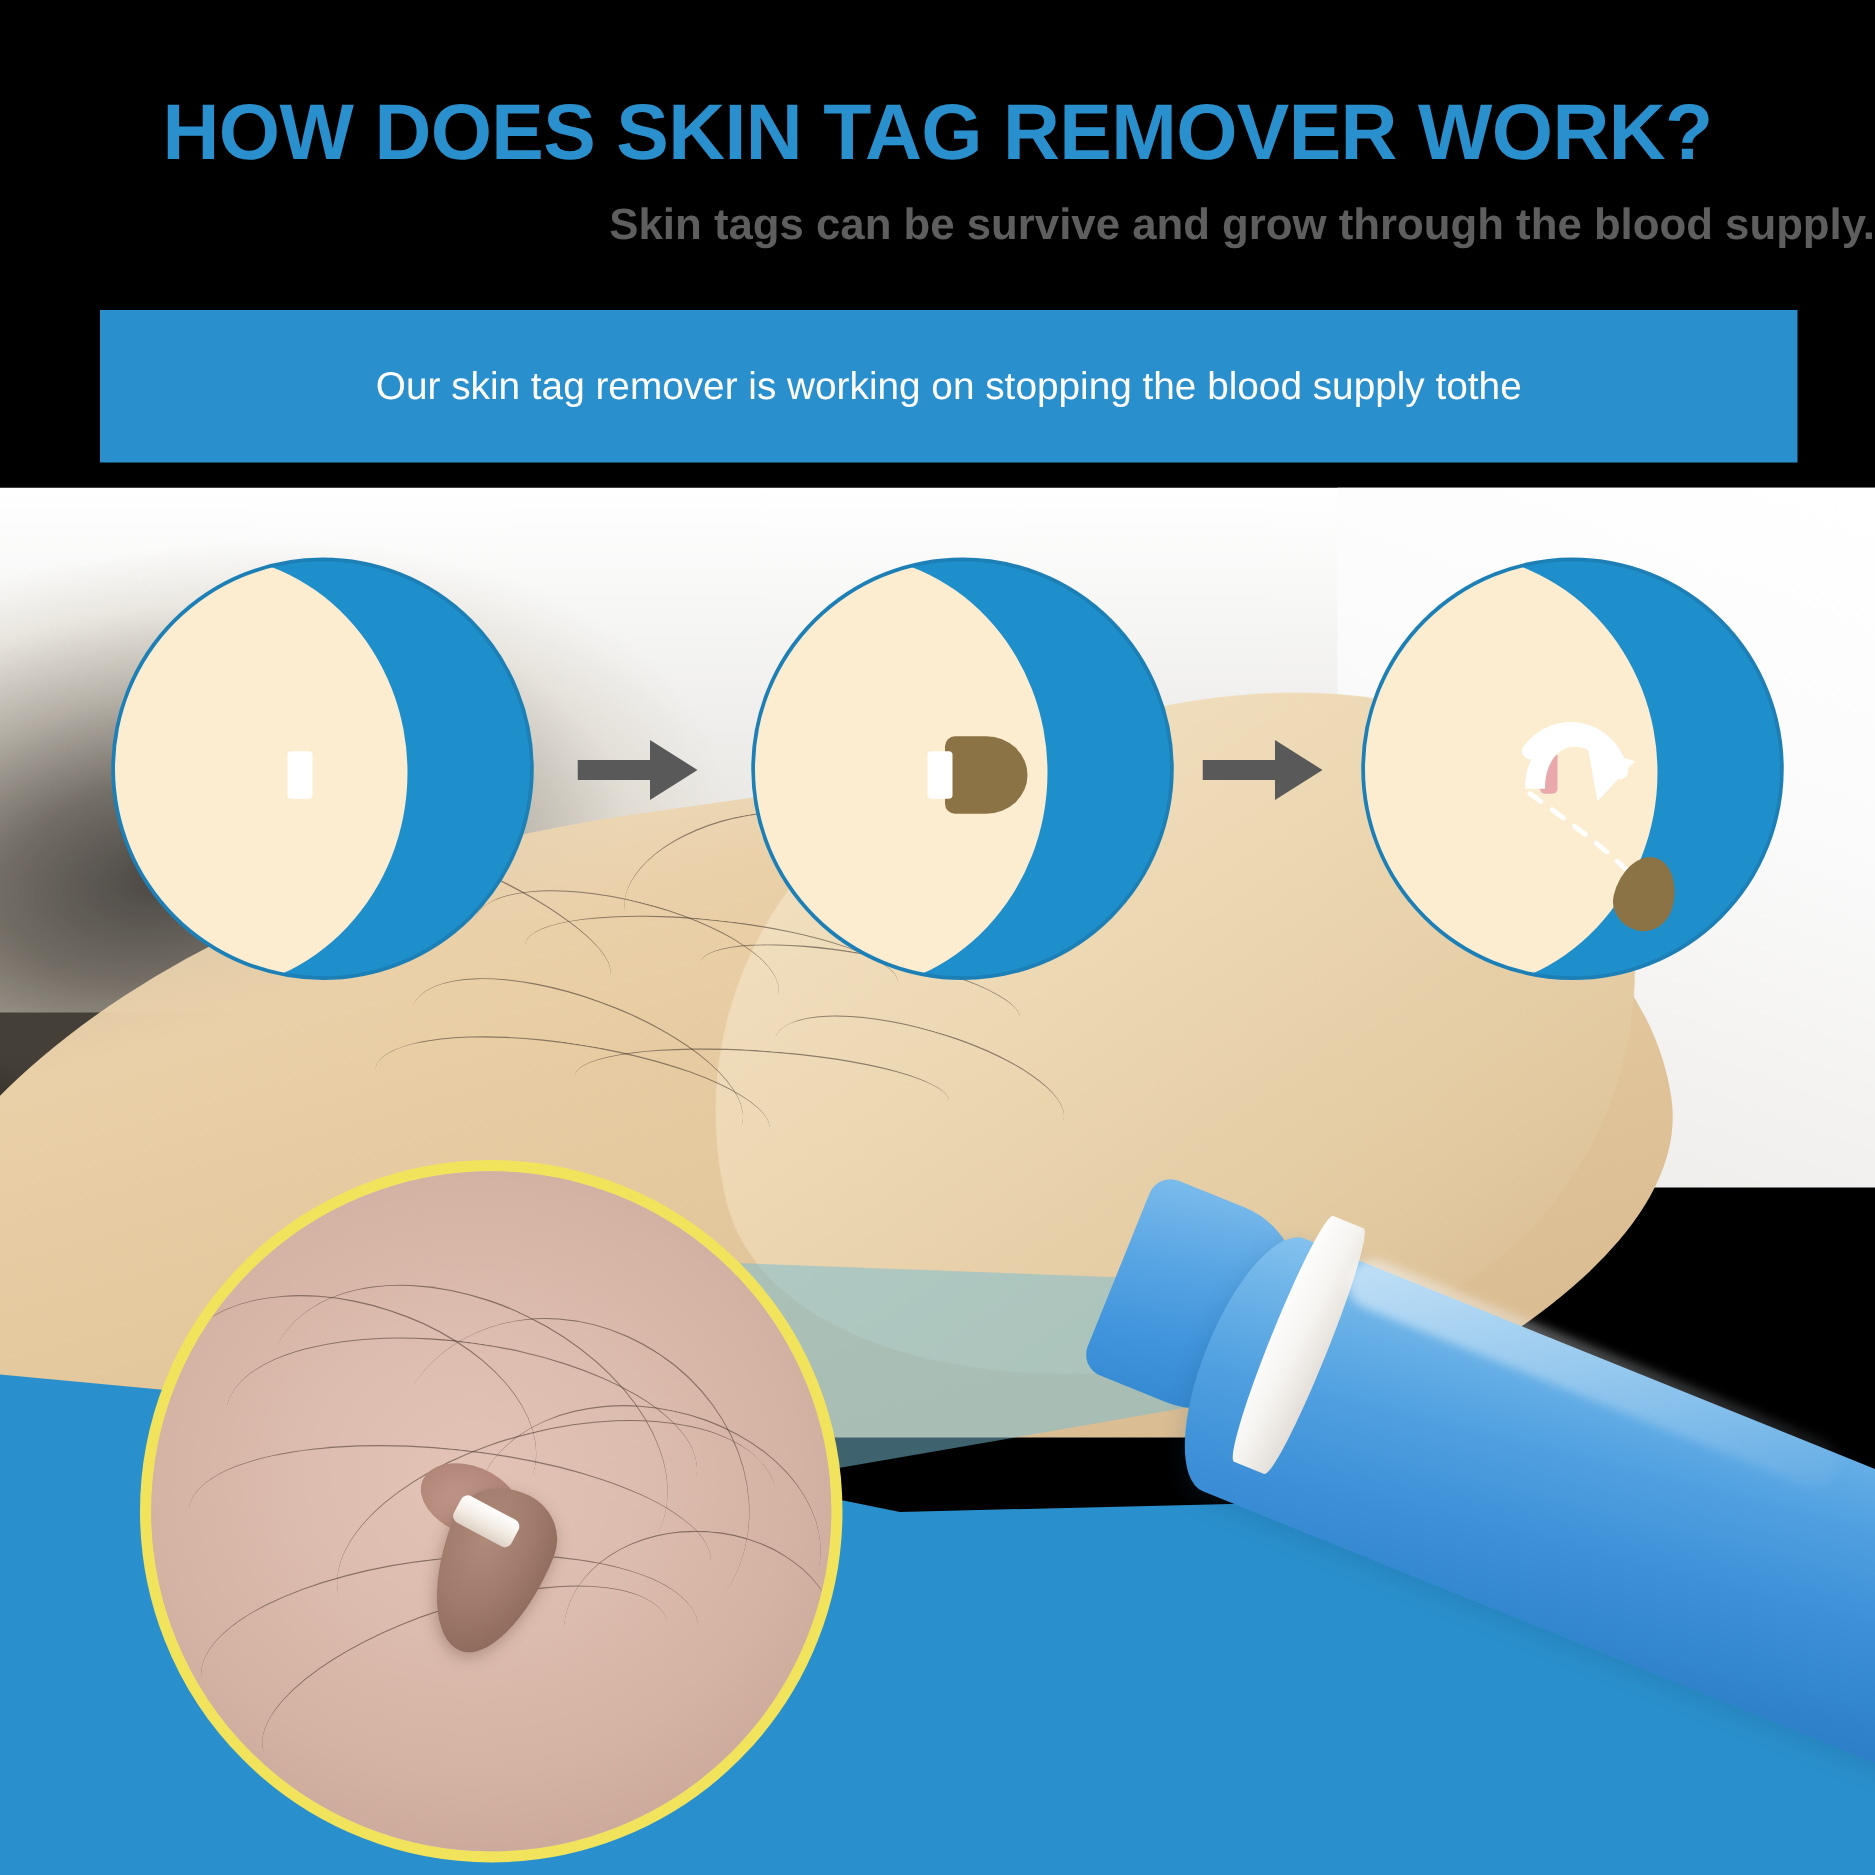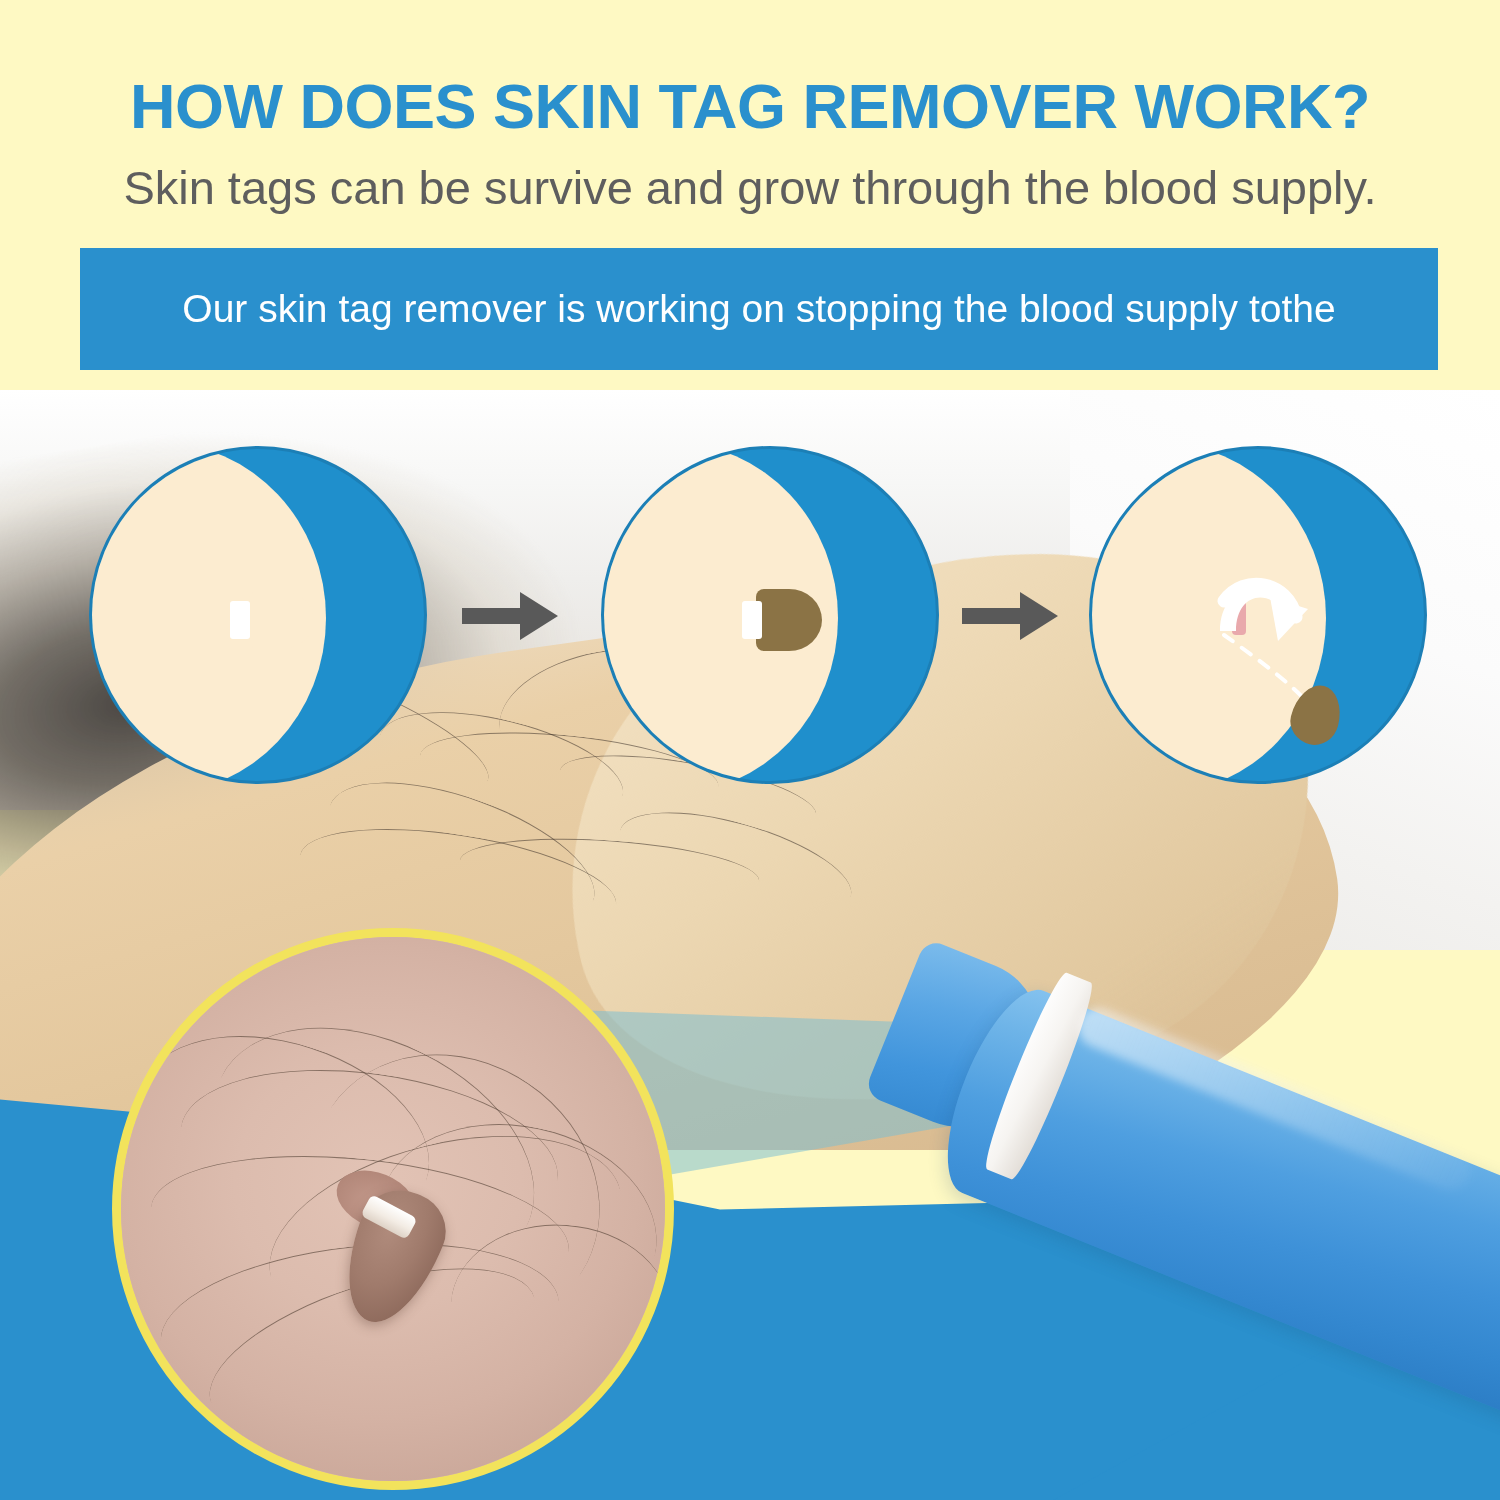--- a/index.html
+++ b/index.html
@@ -8,21 +8,21 @@
     background: #ffffff;
   }
   body {
     font-family: "Liberation Sans", sans-serif;
   }
   .page {
     position: relative;
     width: 1500px;
     height: 1500px;
     overflow: hidden;
-    background: #fef9c3;
+    background: #000000;
   }
 
   
   .photo-backdrop {
     position: absolute;
     left: 0; top: 390px;
     width: 1500px; height: 760px;
     overflow: hidden;
   }
   
@@ -114,39 +114,39 @@
     font-weight: bold;
     letter-spacing: -0.5px;
     color: #2a90cd;
     font-family: "Liberation Sans", sans-serif;
     white-space: nowrap;
   }
   .subhead {
     position: absolute;
     left: 0; top: 160px;
     width: 1500px;
-    text-align: center;
-    font-size: 47px;
-    font-weight: normal;
+    text-align: right;
+    font-size: 35px;
+    font-weight: bold;
     color: #5e5e5e;
     font-family: "Liberation Sans", sans-serif;
   }
   .blue-banner {
     position: absolute;
     left: 80px; top: 248px;
     width: 1358px;
     height: 122px;
     background: #2a90cd;
     display: flex;
     align-items: center;
     justify-content: center;
   }
   .blue-banner-text {
     color: #ffffff;
-    font-size: 39px;
+    font-size: 31px;
     line-height: 1.33;
     text-align: center;
     font-weight: normal;
     padding: 0 26px;
     font-family: "Liberation Sans", sans-serif;
   }
 
   
   .step-circle {
     position: absolute;

